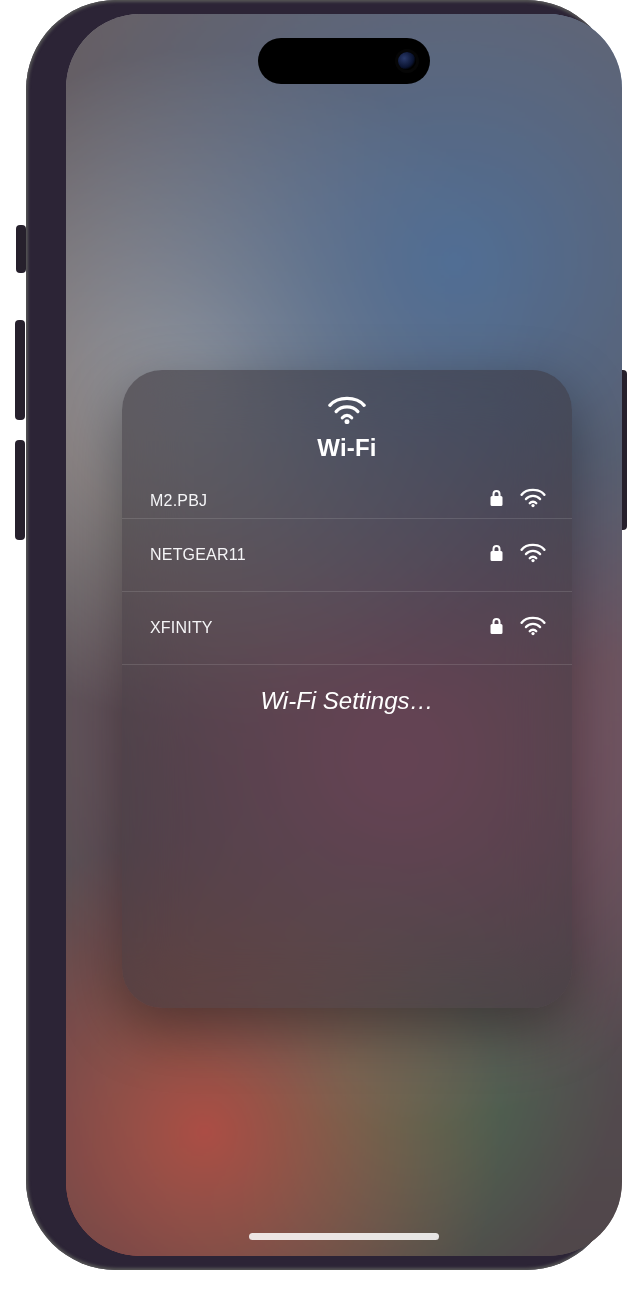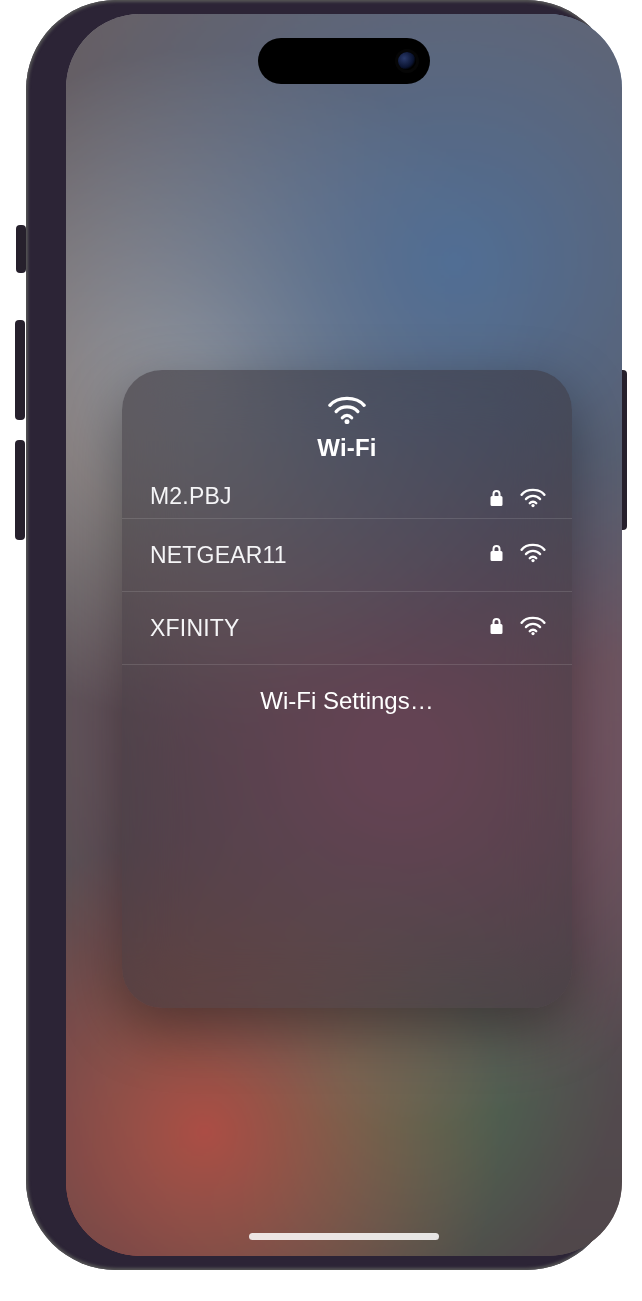--- a/index.html
+++ b/index.html
@@ -135,21 +135,21 @@
     color: #f5f5f7;
     border-top: 1px solid rgba(255,255,255,0.12);
   }
   .row.cut {
     height: 42px;
     border-top: none;
   }
   .row.cut .ssid { position: absolute; bottom: 8px; left: 28px; }
   .row.cut .trailing { position: absolute; bottom: 6px; right: 26px; }
   .ssid {
-    font-size: 23px;
+    font-size: 16px;
     font-weight: 400;
     letter-spacing: .2px;
   }
   .trailing {
     margin-left: auto;
     display: flex;
     align-items: center;
     gap: 16px;
   }
   .lock svg { width: 15px; height: 18px; }
@@ -172,20 +172,21 @@
   }
 
   .settings-row {
     height: 72px;
     display: flex;
     align-items: center;
     justify-content: center;
     border-top: 1px solid rgba(255,255,255,0.12);
     font-size: 24px;
     font-weight: 500;
+    font-style: italic;
   }
 </style>
 </head>
 <body>
 
 <div class="side-btn mute"></div>
 <div class="side-btn volup"></div>
 <div class="side-btn voldn"></div>
 <div class="side-btn power"></div>
 

